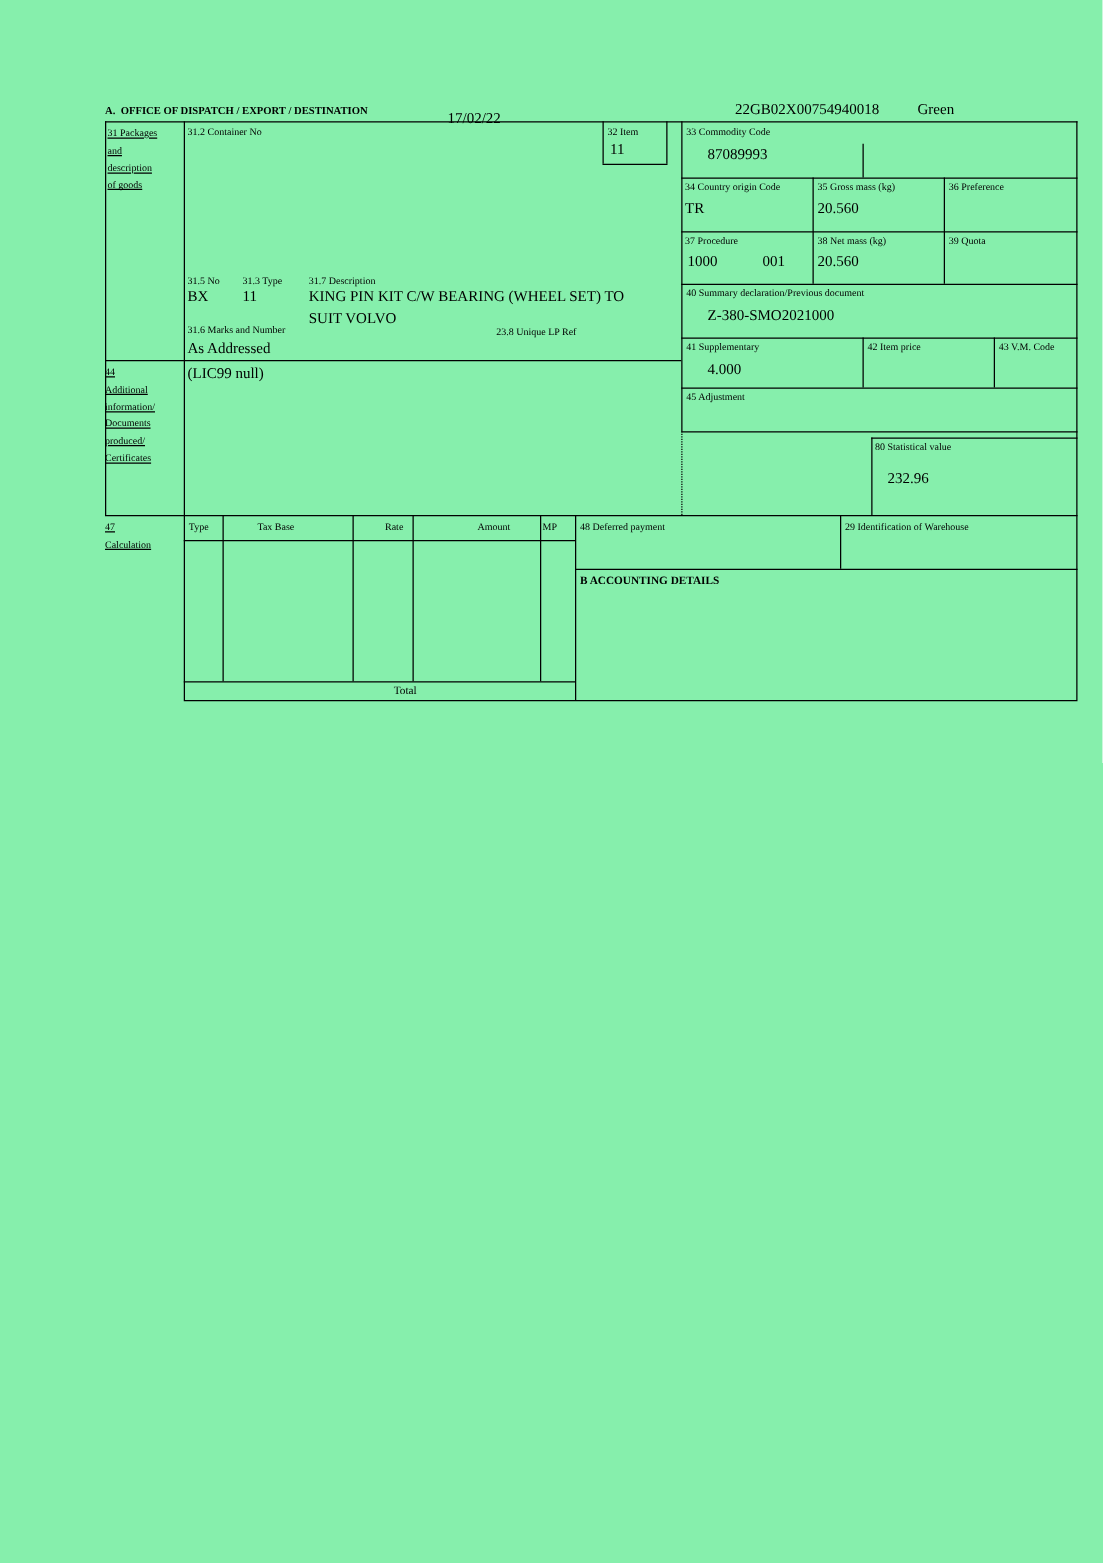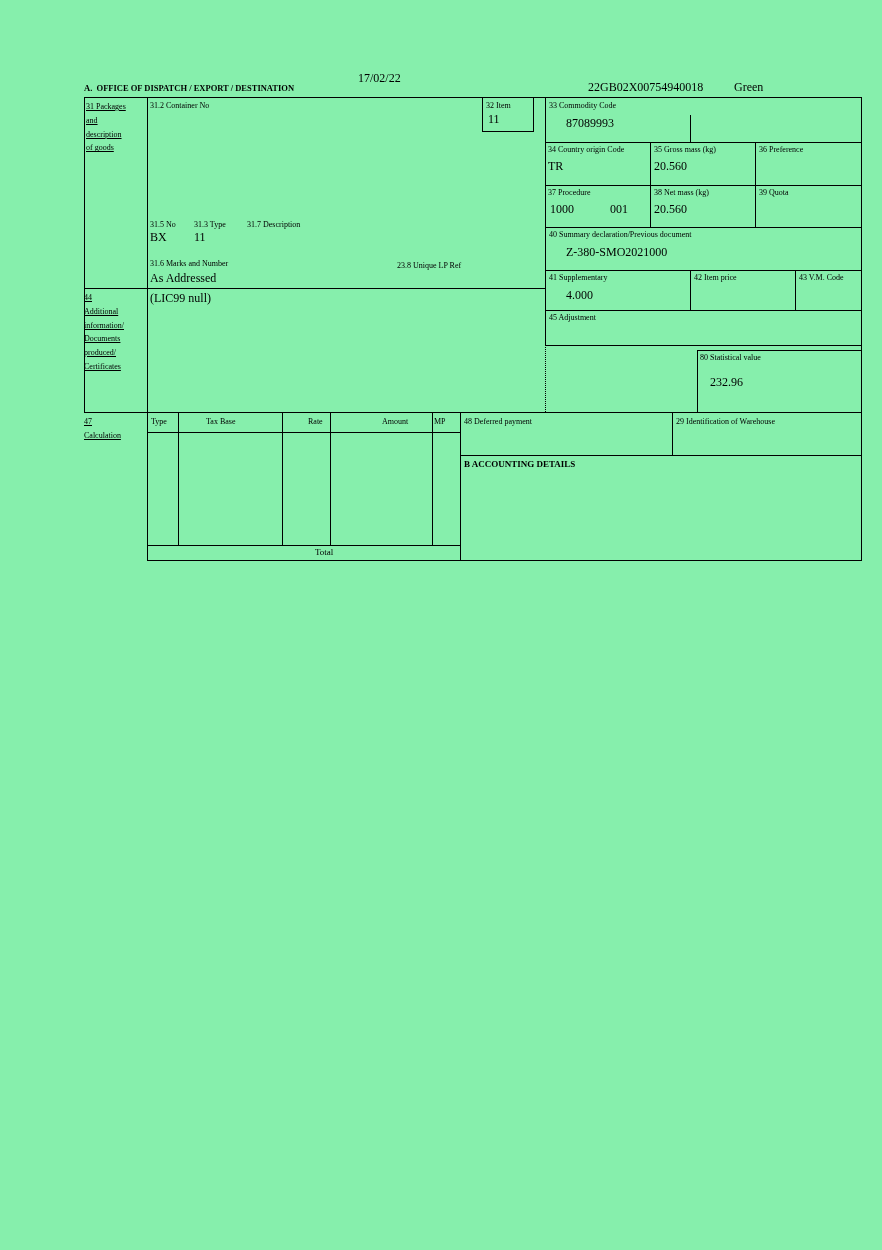--- a/index.html
+++ b/index.html
@@ -32,21 +32,21 @@
   }
   .b { font-weight: bold; }
   .sm { font-size: 9px; }
 </style>
 </head>
 <body>
 
 <div id="page">
 
   <div class="lbl b" style="left:84px;top:83px;font-size:8.5px">A.  OFFICE OF DISPATCH / EXPORT / DESTINATION</div>
-  <div class="val" style="left:358px;top:70px">17/02/22</div>
+  <div class="val" style="left:358px;top:86px">17/02/22</div>
   <div class="val" style="left:588px;top:79px">22GB02X00754940018</div>
   <div class="val" style="left:734px;top:79px">Green</div>
 
   <div class="hl" style="left:84px;top:97px;width:778px"></div>
   <div class="hl" style="left:482px;top:131px;width:52px"></div>
   <div class="hl" style="left:545px;top:142px;width:317px"></div>
   <div class="hl" style="left:545px;top:185px;width:317px"></div>
   <div class="hl" style="left:545px;top:227px;width:317px"></div>
   <div class="hl" style="left:545px;top:270px;width:317px"></div>
   <div class="hl" style="left:84px;top:288px;width:461px"></div>
@@ -102,20 +102,22 @@
   <div class="val" style="left:610px;top:201px">001</div>
   <div class="lbl" style="left:654px;top:188px">38 Net mass (kg)</div>
   <div class="val" style="left:654px;top:201px">20.560</div>
   <div class="lbl" style="left:759px;top:188px">39 Quota</div>
 
   <div class="lbl" style="left:150px;top:220px">31.5 No</div>
   <div class="lbl" style="left:194px;top:220px">31.3 Type</div>
   <div class="lbl" style="left:247px;top:220px">31.7 Description</div>
   <div class="val" style="left:150px;top:229px">BX</div>
   <div class="val" style="left:194px;top:229px">11</div>
+  <div class="val" style="left:247px;top:229px">KING PIN KIT C/W BEARING (WHEEL SET) TO
+SUIT VOLVO</div>
 
   <div class="lbl" style="left:549px;top:230px">40 Summary declaration/Previous document</div>
   <div class="val" style="left:566px;top:244px">Z-380-SMO2021000</div>
 
   <div class="lbl" style="left:150px;top:259px">31.6 Marks and Number</div>
   <div class="val" style="left:150px;top:270px">As Addressed</div>
   <div class="lbl" style="left:397px;top:261px">23.8 Unique LP Ref</div>
 
   <div class="lbl" style="left:549px;top:273px">41 Supplementary</div>
   <div class="val" style="left:566px;top:287px">4.000</div>

